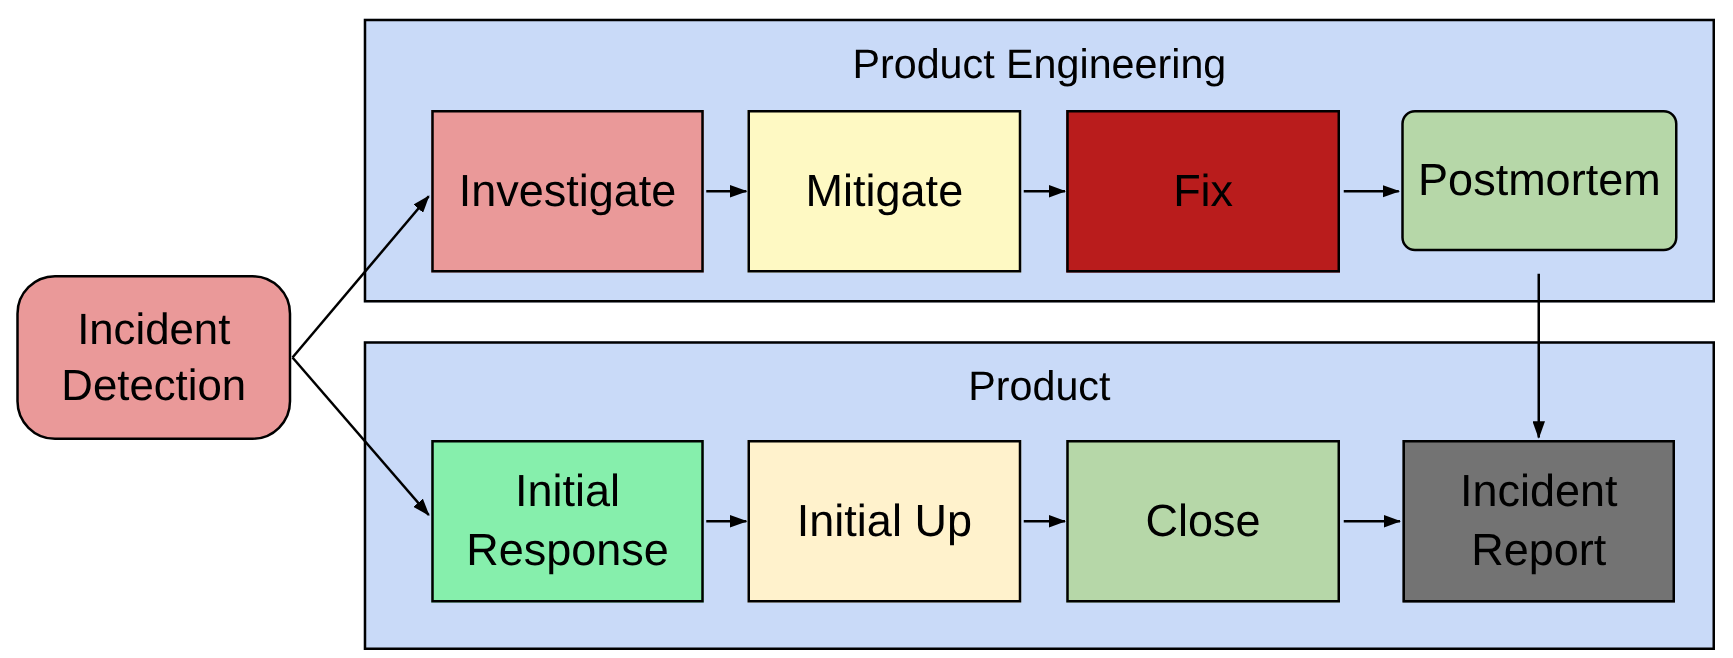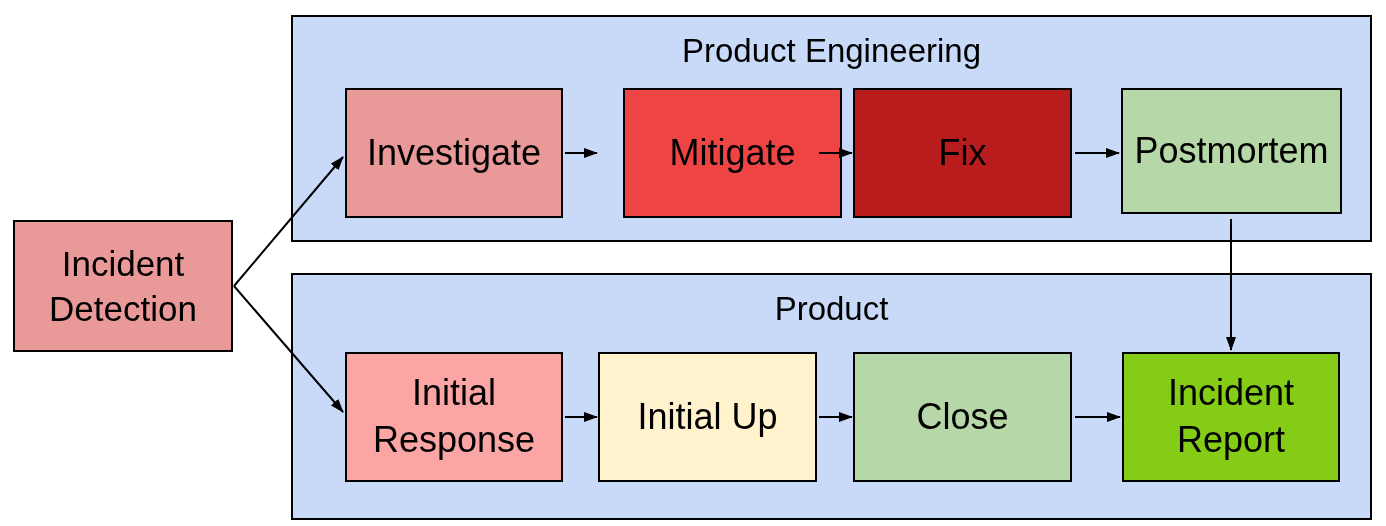--- a/index.html
+++ b/index.html
@@ -42,26 +42,26 @@
     display: flex;
     align-items: center;
     justify-content: center;
     text-align: center;
     font-size: 36px;
     line-height: 1.3;
     color: #000000;
     padding: 0 24px;
   }
   
-  .node-detection { left: 13px; top: 220px; width: 220px; height: 132px; font-size: 35px; padding: 0 18px; }
+  .node-detection { left: 13px; top: 220px; width: 220px; height: 132px; font-size: 35px; padding: 0 18px; border-radius: 31px; }
   
   .node-investigate { left: 345px;  top: 88px; width: 218px; height: 130px; }
   .node-mitigate    { left: 598px;  top: 88px; width: 219px; height: 130px; }
   .node-fix         { left: 853px;  top: 88px; width: 219px; height: 130px; }
-  .node-postmortem  { left: 1121px; top: 88px; width: 221px; height: 126px; padding: 0 6px; }
+  .node-postmortem  { left: 1121px; top: 88px; width: 221px; height: 113px; padding: 0 6px; border-radius: 11px; }
   
   .node-initial-response { left: 345px;  top: 352px; width: 218px; height: 130px; }
   .node-follow-up        { left: 598px;  top: 352px; width: 219px; height: 130px; }
   .node-close            { left: 853px;  top: 352px; width: 219px; height: 130px; }
   .node-incident-report  { left: 1122px; top: 352px; width: 218px; height: 130px; }
   .arrows {
     position: absolute;
     left: 0;
     top: 0;
     width: 1386px;
@@ -78,28 +78,28 @@
     <div class="lane-title">Product Engineering</div>
   </div>
 
   <div class="lane lane-2" style="background-color: rgb(201, 218, 248);">
     <div class="lane-title">Product</div>
   </div>
 
   <div class="node node-detection" style="background-color: rgb(234, 153, 153);">Incident Detection</div>
 
   <div class="node node-investigate" style="background-color: rgb(234, 153, 153);">Investigate</div>
-  <div class="node node-mitigate" style="background-color: #ef4444; margin-left: 25px;">Mitigate</div>
+  <div class="node node-mitigate" style="background-color: #fef9c3;">Mitigate</div>
   <div class="node node-fix" style="background-color: #b91c1c;">Fix</div>
   <div class="node node-postmortem" style="background-color: rgb(182, 215, 168);">Postmortem</div>
 
-  <div class="node node-initial-response" style="background-color: #fca5a5;">Initial Response</div>
+  <div class="node node-initial-response" style="background-color: #86efac;">Initial Response</div>
   <div class="node node-follow-up" style="background-color: rgb(255, 242, 204);">Initial Up</div>
   <div class="node node-close" style="background-color: rgb(182, 215, 168);">Close</div>
-  <div class="node node-incident-report" style="background-color: #84cc16;">Incident Report</div>
+  <div class="node node-incident-report" style="background-color: #737373;">Incident Report</div>
 
   <svg class="arrows" viewBox="0 0 1386 526" xmlns="http://www.w3.org/2000/svg">
     <defs>
       <marker id="arrowhead" viewBox="0 0 14 10" refX="13" refY="5" markerWidth="14" markerHeight="10" markerUnits="userSpaceOnUse" orient="auto">
         <path d="M0,0 L14,5 L0,10 Z" fill="#000000"></path>
       </marker>
     </defs>
     <line x1="234" y1="286" x2="343" y2="157" stroke="#000000" stroke-width="2" marker-end="url(#arrowhead)"></line>
     <line x1="234" y1="286" x2="343" y2="412" stroke="#000000" stroke-width="2" marker-end="url(#arrowhead)"></line>
     <line x1="565" y1="153" x2="597" y2="153" stroke="#000000" stroke-width="2" marker-end="url(#arrowhead)"></line>

